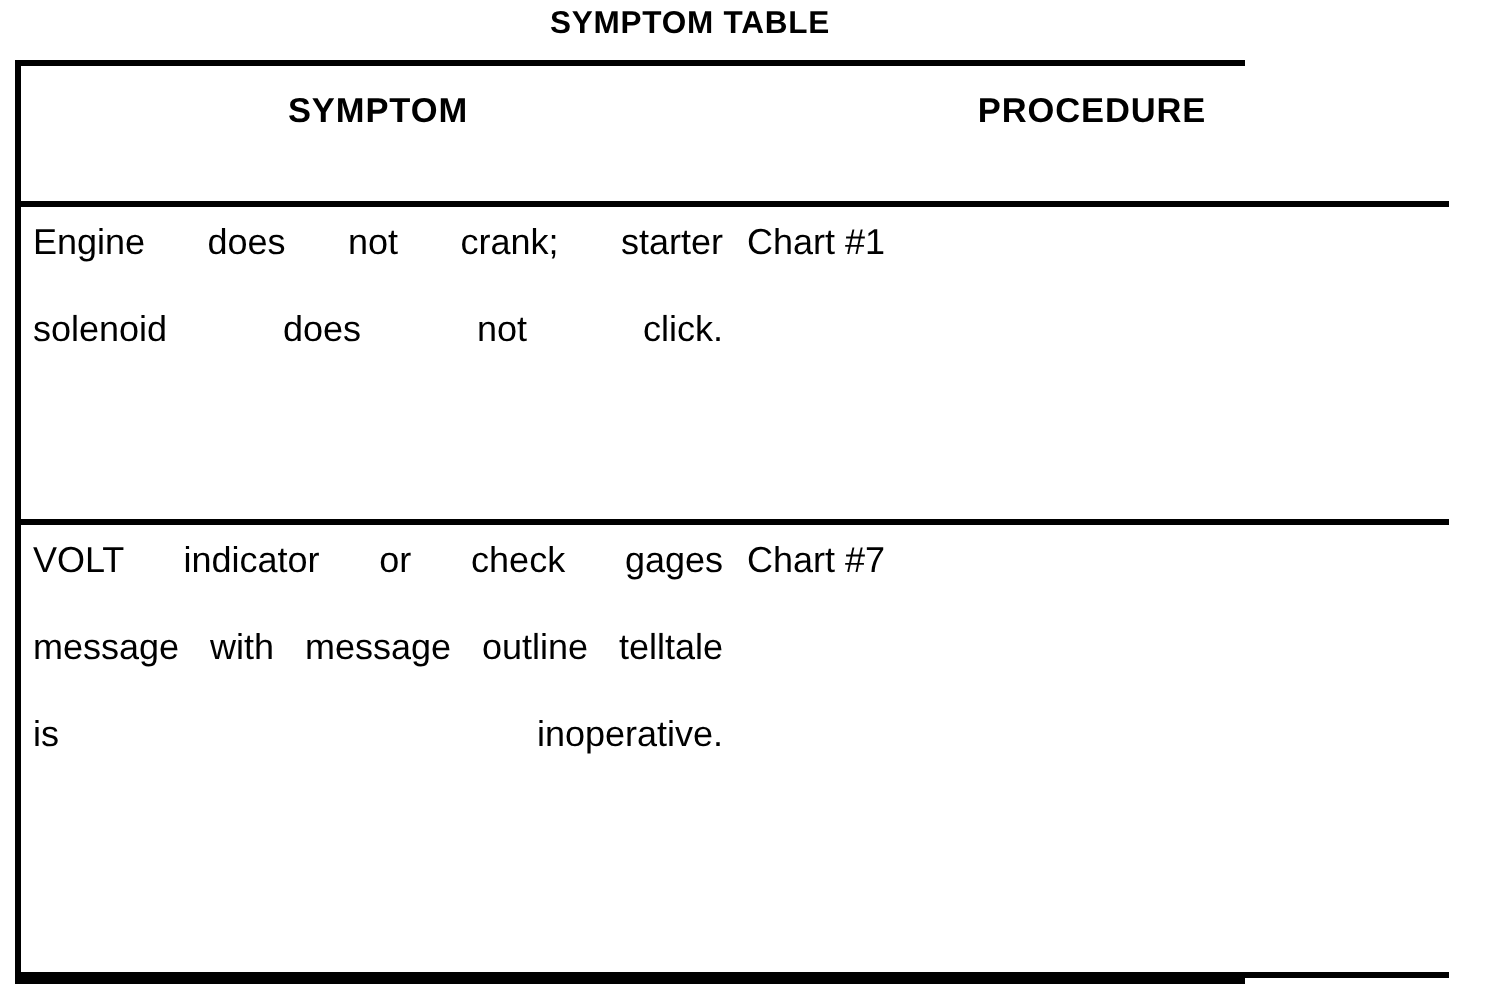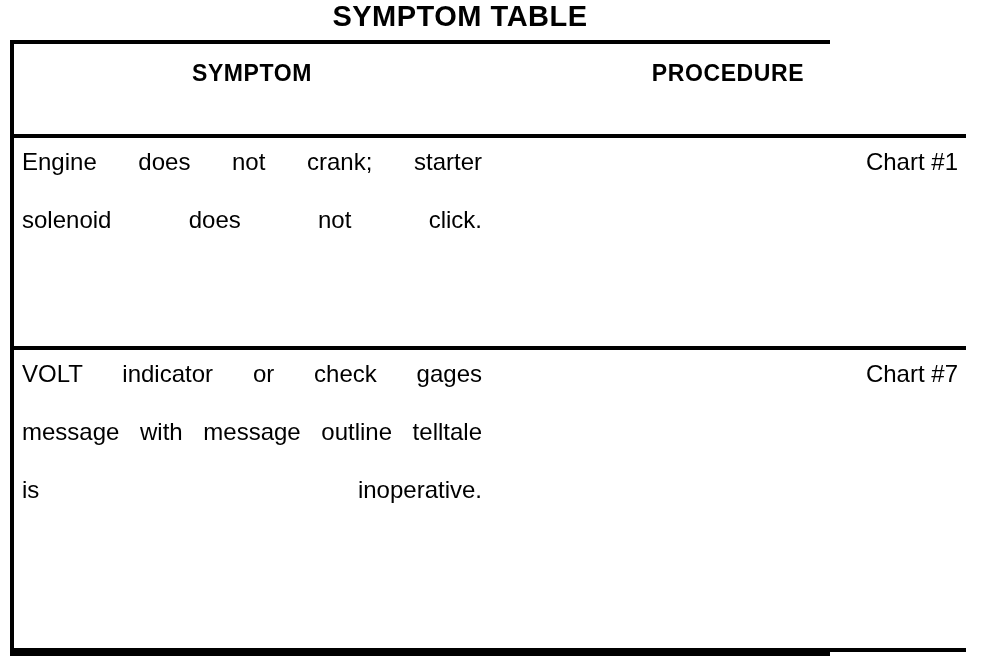--- a/index.html
+++ b/index.html
@@ -23,21 +23,21 @@
     background: #ffffff;
   }
 
   
   #page-title {
     position: absolute;
     left: 0;
     top: 0px;
     width: 920px;
     text-align: center;
-    font-size: 29px;
+    font-size: 21px;
     font-weight: bold;
     letter-spacing: 0.5px;
     line-height: 32px;
     white-space: nowrap;
   }
 
   
   #symptom-table {
     position: absolute;
     left: 10px;
@@ -111,21 +111,21 @@
     width: 100%;
   }
   
   .sym-text.spread p {
     text-align-last: justify;
   }
 
   .proc-text {
     font-size: 24px;
     line-height: 29px;
-    text-align: right;
+    text-align: left;
     padding: 9px 8px 6px 8px;
     white-space: nowrap;
   }
 
   
   .r1 { height: 82px; }
   .r2 { height: 82px; }
   .r3 { height: 82px; }
   .r4 { height: 110px; }
 </style>

